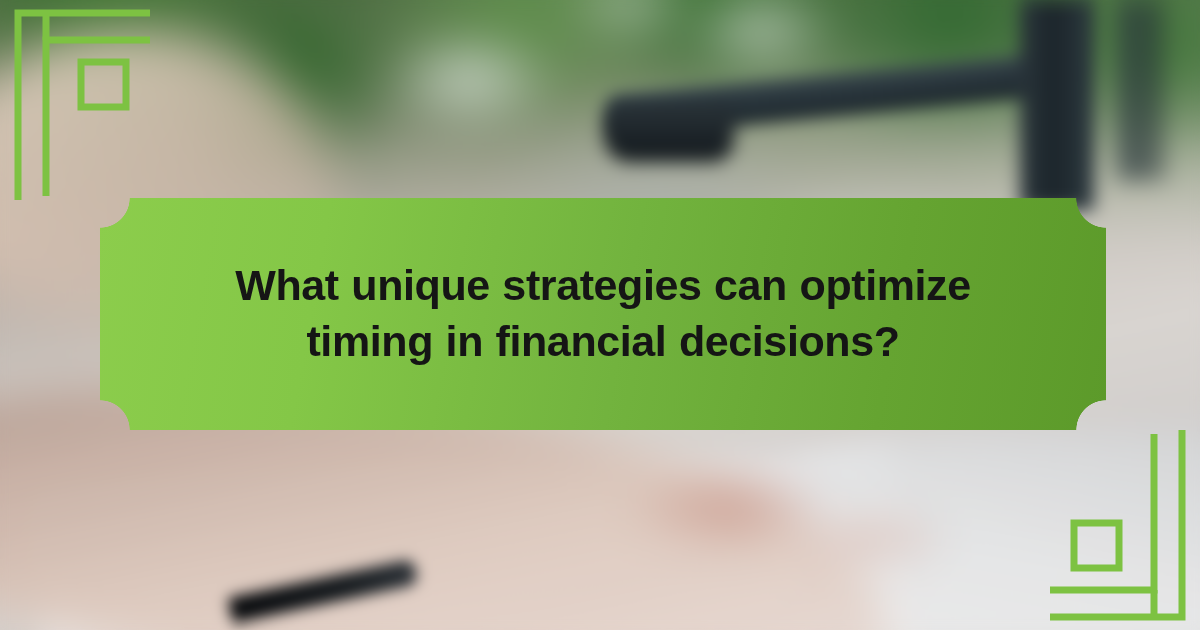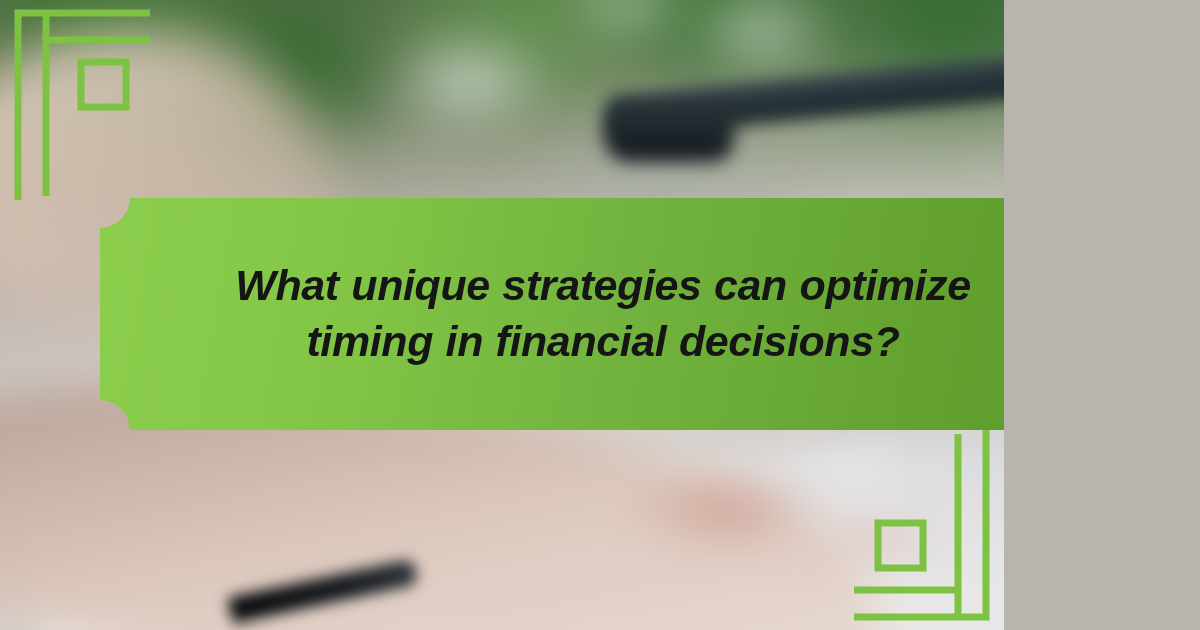--- a/index.html
+++ b/index.html
@@ -8,24 +8,23 @@
   html, body {
     width: 1200px;
     height: 630px;
     overflow: hidden;
     background: #b9b4ae;
     font-family: "Liberation Sans", sans-serif;
   }
 
   #card {
     position: relative;
-    width: 1004px;
+    width: 1200px;
     height: 630px;
     overflow: hidden;
-    font-style: italic;
   }
 
   
   .photo {
     position: absolute;
     inset: 0;
     overflow: hidden;
   }
 
   

